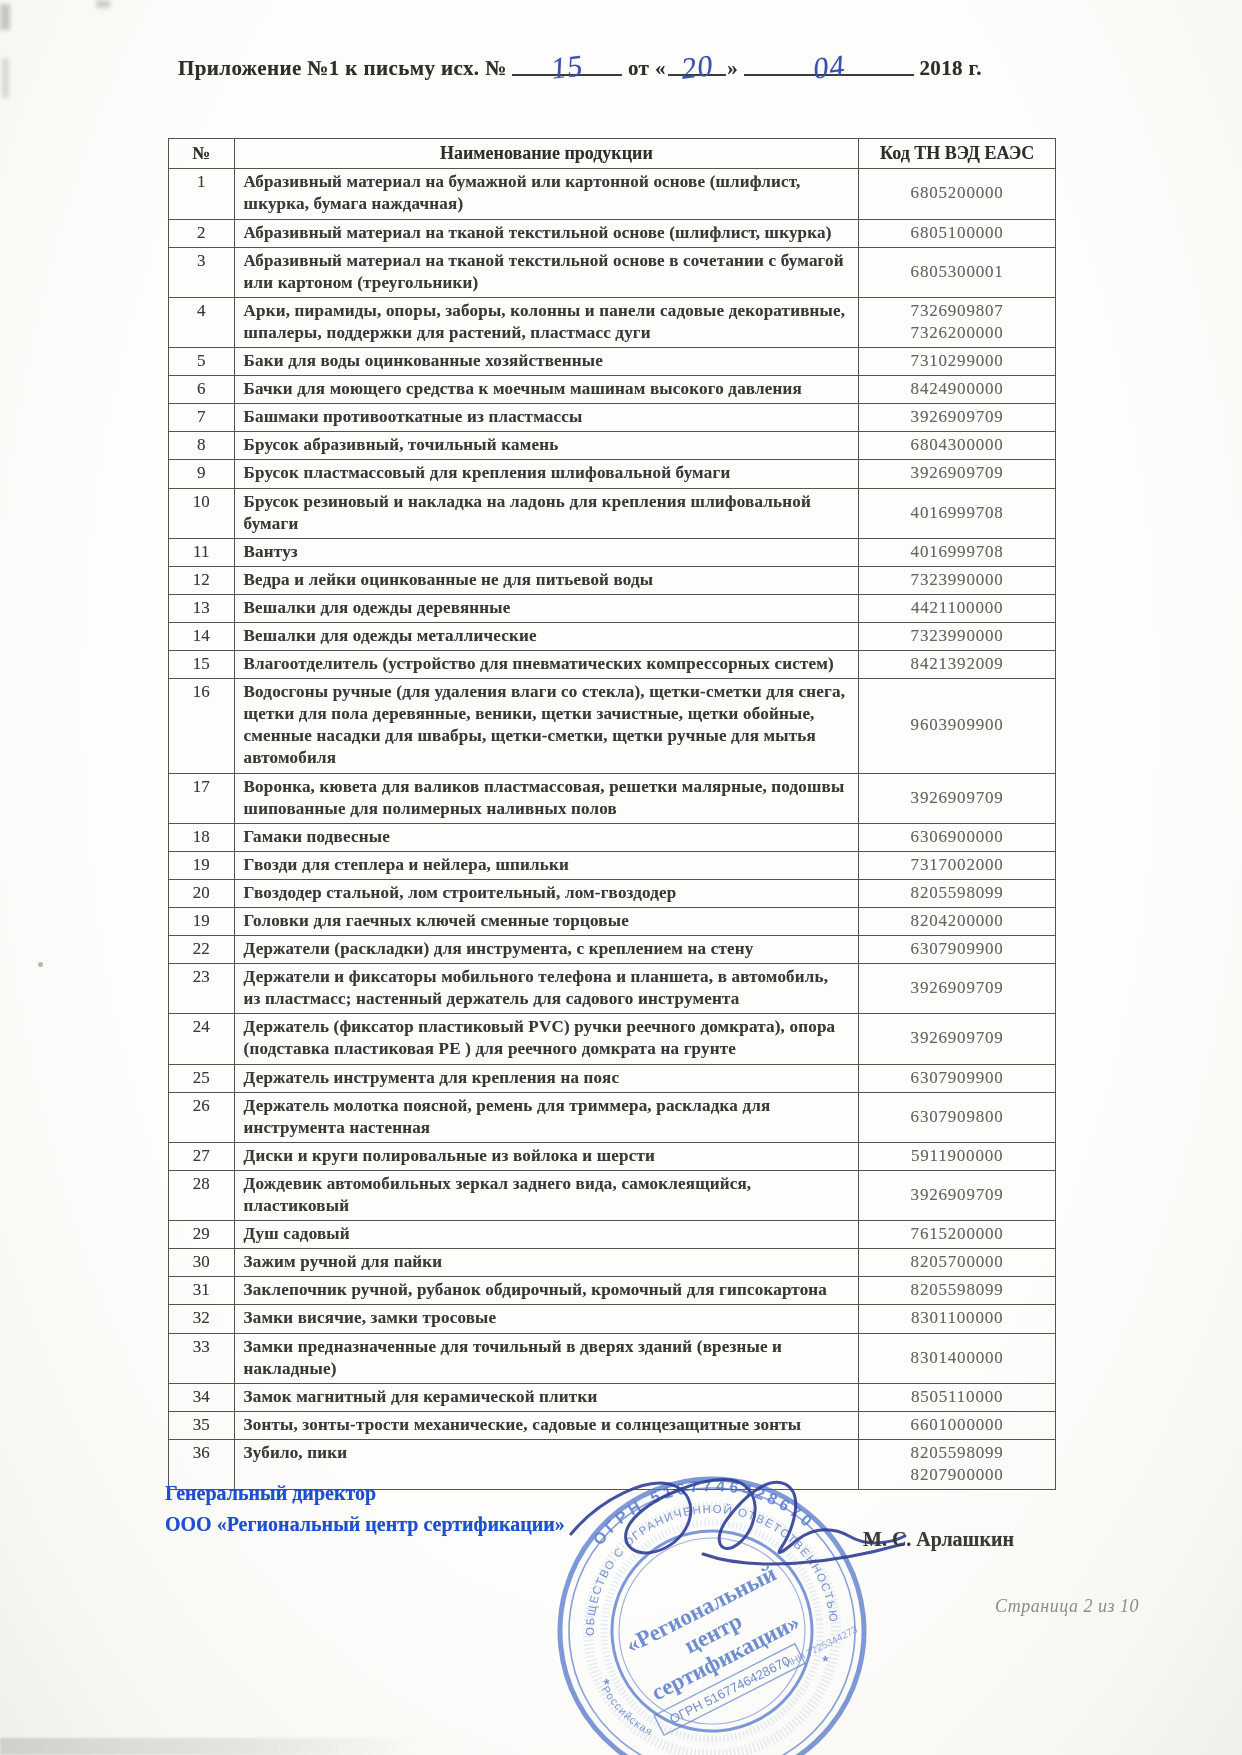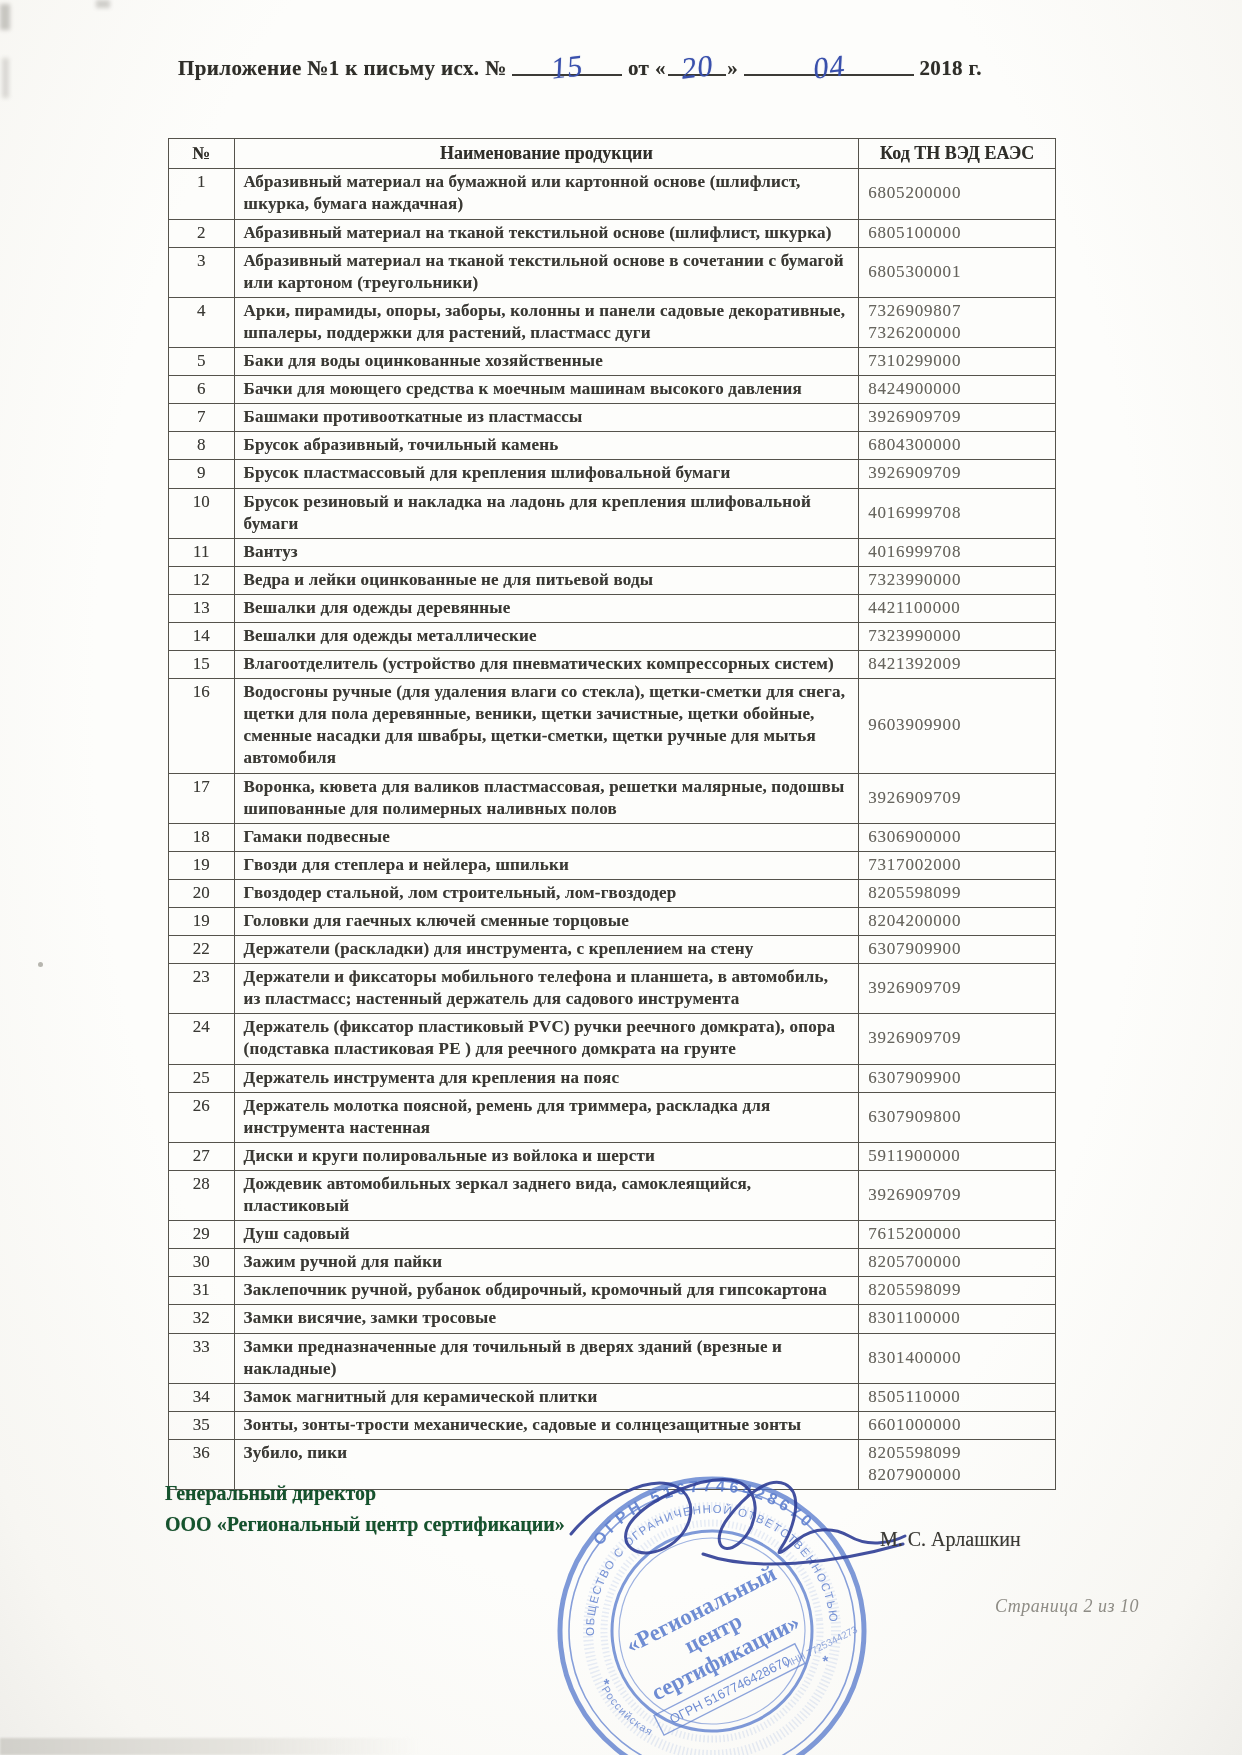--- a/index.html
+++ b/index.html
@@ -48,30 +48,30 @@
   }
   table.products th, table.products td{
     border:1.6px solid #55534c;padding:2px 9px 3px 9px;
   }
   table.products th{
     font-size:18px;font-weight:bold;text-align:center;padding:3px 4px;color:#2f2e29;
   }
   td.c-num{width:46px;text-align:center;vertical-align:top;font-size:17px;padding-top:3px;}
   td.c-name{width:600px;vertical-align:top;letter-spacing:.2px;font-weight:bold;}
   td.c-code{
-    width:176px;text-align:left;vertical-align:middle;
+    width:176px;text-align:center;vertical-align:middle;
     color:#67655e;white-space:pre-line;letter-spacing:.8px;font-size:17px;
     text-shadow:0 0 .6px rgba(103,101,94,.4);
   }
 
   
   .footer{position:absolute;left:165px;top:1478px;width:1000px;height:270px;}
-  .director-block{font-size:20px;font-weight:bold;color:#14532d;line-height:1.55;
+  .director-block{font-size:20px;font-weight:bold;color:#1d4ed8;line-height:1.55;
     text-shadow:0 0 .7px rgba(47,46,41,.45);}
-  .signer{position:absolute;left:715px;top:50px;font-size:20px;font-weight:normal;color:#3a3934;
+  .signer{position:absolute;left:698px;top:50px;font-size:20px;font-weight:bold;color:#3a3934;
     text-shadow:0 0 .7px rgba(58,57,52,.45);text-align:center;}
   .page-indicator{position:absolute;left:830px;top:118px;font-size:18px;color:#8e8c85;letter-spacing:.5px;font-style:italic;}
   .stamp-box{position:absolute;left:382px;top:-12px;width:330px;height:330px;opacity:.88;}
   .signature-box{position:absolute;left:388px;top:-22px;width:360px;height:150px;}
 </style>
 </head>
 <body>
 
 <div class="smudge s1"></div>
 <div class="smudge s2"></div>

